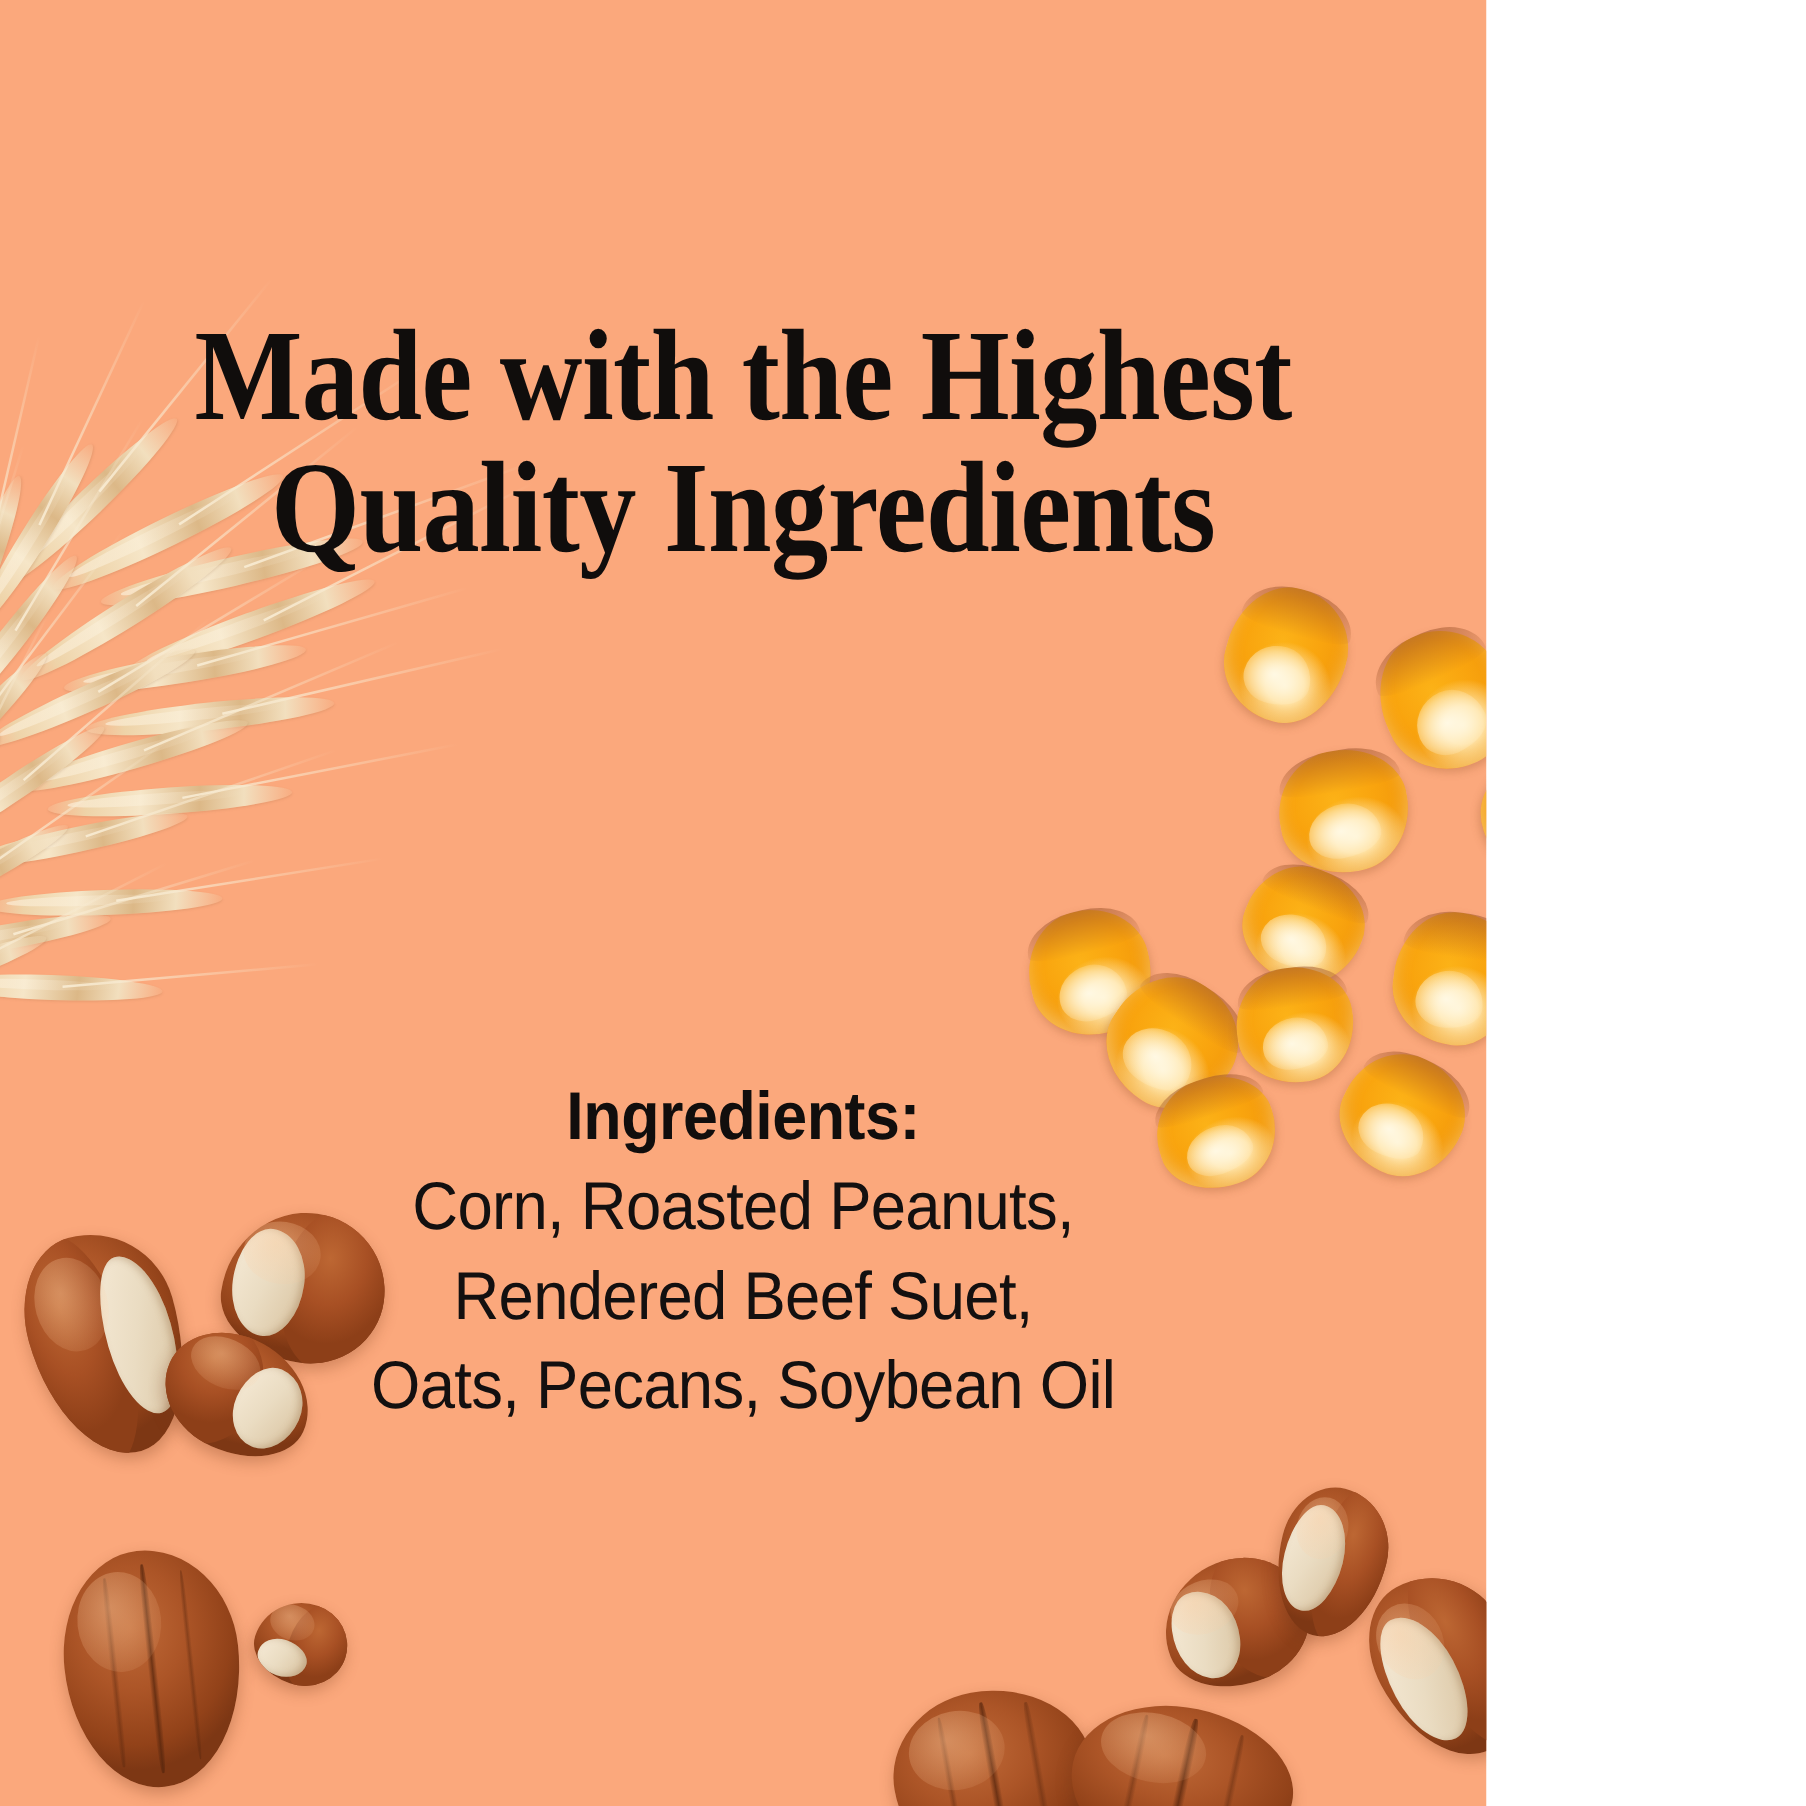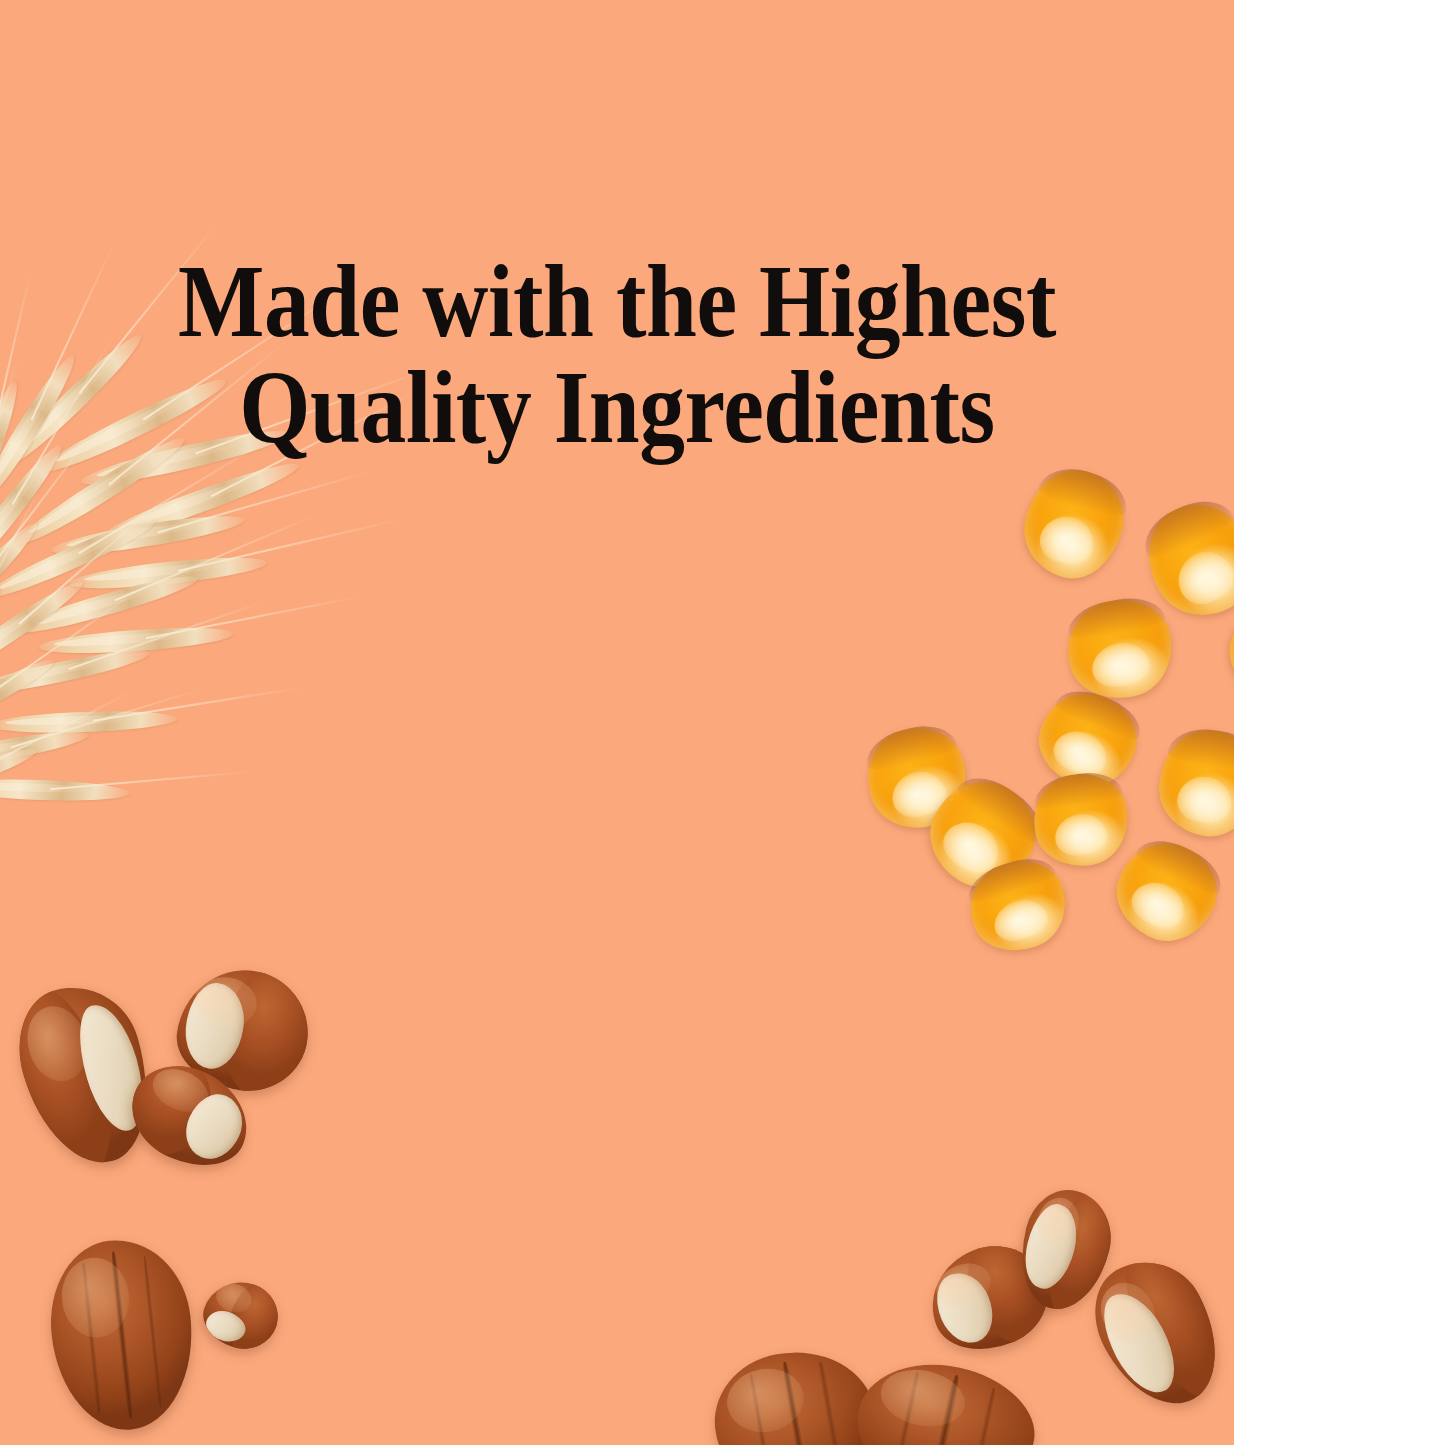--- a/index.html
+++ b/index.html
@@ -7,21 +7,20 @@
     padding: 0;
     background: #ffffff;
   }
   #label-card {
     position: relative;
     width: 1189px;
     height: 1445px;
     overflow: hidden;
     background: #fba87c;
     font-family: "Liberation Sans", sans-serif;
-    padding-left: 45px;
   }
 
   
   .text-layer {
     position: absolute;
     inset: 0;
     z-index: 40;
     text-align: center;
     color: #12100f;
   }
@@ -331,15 +330,23 @@
   </div>
 
   <div class="text-layer">
 
     <div class="headline">
       <span class="headline-line">Made with the Highest</span>
       <span class="headline-line">Quality Ingredients</span>
     </div>
 
 
+    <div class="section section-ing">
+      <div class="section-heading">Ingredients:</div>
+      <div class="section-lines">
+        <span>Corn, Roasted Peanuts,</span>
+        <span>Rendered Beef Suet,</span>
+        <span>Oats, Pecans, Soybean Oil</span>
+      </div>
+    </div>
 
   </div>
 </div>
 
 </body></html>

